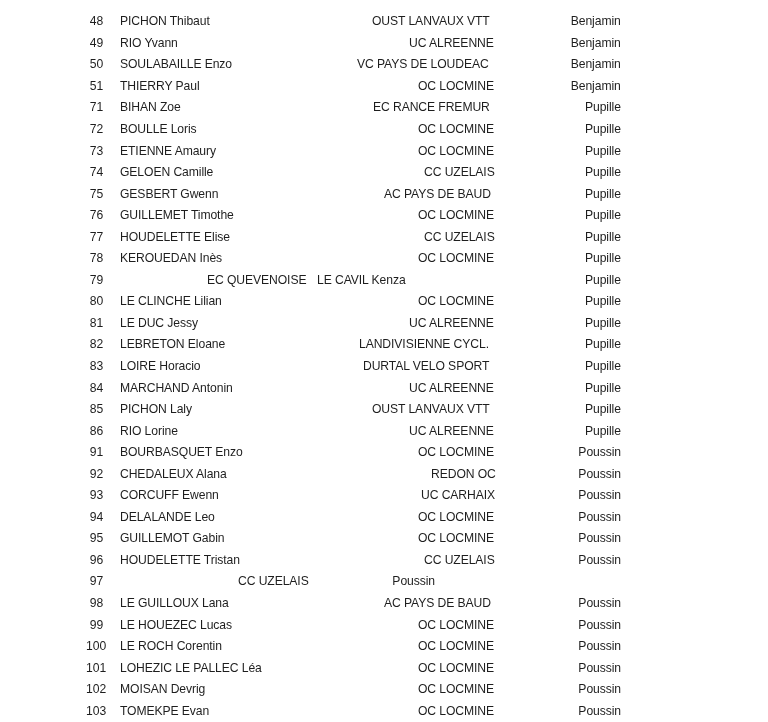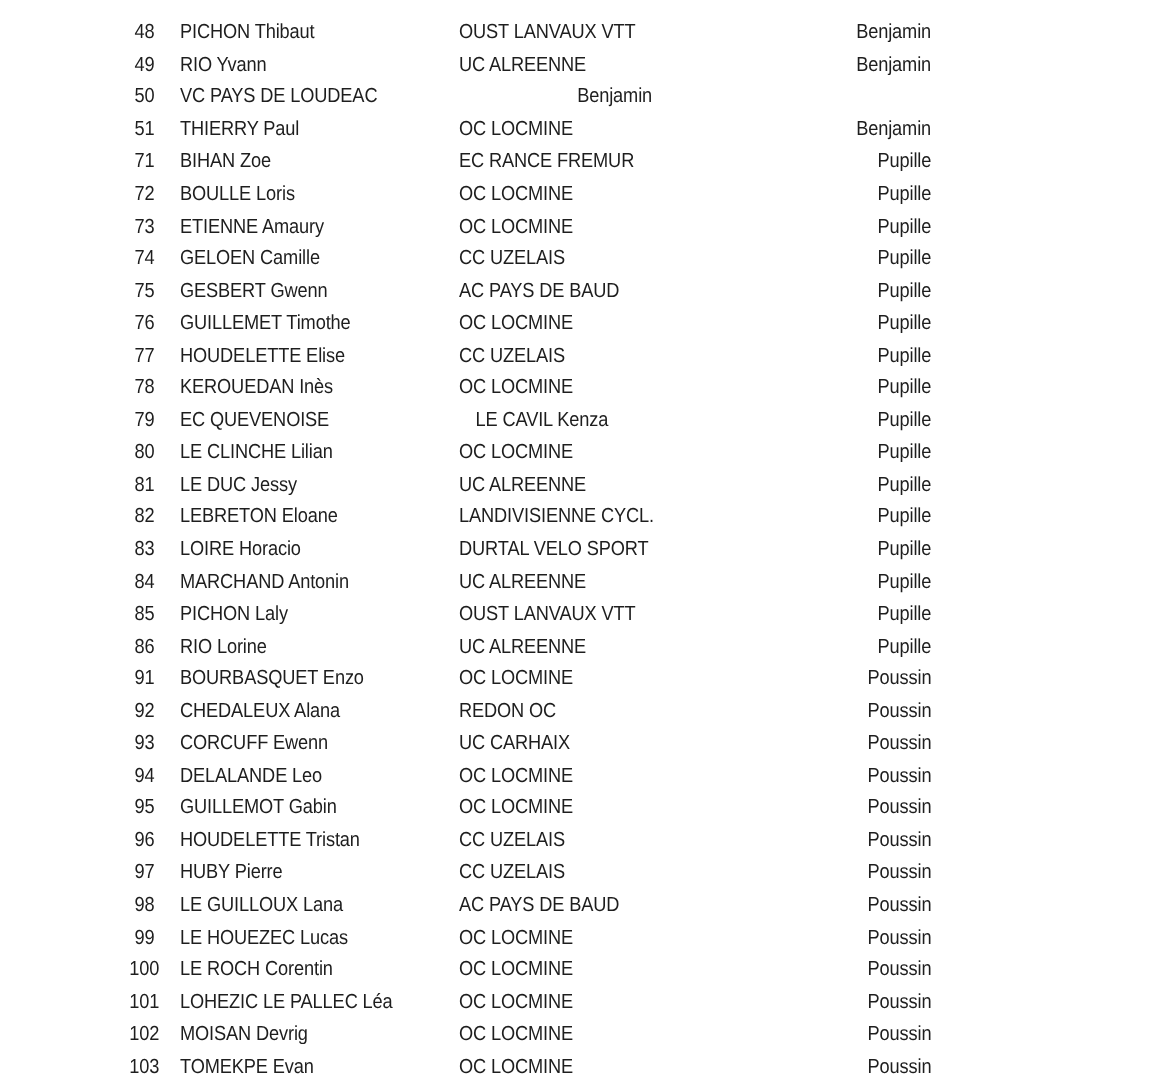--- a/index.html
+++ b/index.html
@@ -28,21 +28,21 @@
   }
   .cell { overflow: visible; }
   
   .t {
     display: inline-block;
     transform: scaleX(0.9);
     letter-spacing: -0.1px;
   }
   .num  { width: 48px;  margin-left: 72px; text-align: center; }
   .name { width: 186px; }
-  .club { width: 197px; }
+  .club { width: 197px; text-align: right; }
   .cat  { width: 120px; text-align: right; }
   .num .t, .cat .t   { transform-origin: 50% 50%; }
   .name .t, .club .t { transform-origin: 0 50%; }
 </style>
 </head>
 <body style="background: rgb(255, 255, 255);">
 
 <div class="startlist" id="startlist" style="color: rgb(30, 30, 30);">
   <div class="row">
     <div class="cell num"><span class="t">48</span></div>
@@ -53,20 +53,21 @@
 
   <div class="row">
     <div class="cell num"><span class="t">49</span></div>
     <div class="cell name"><span class="t">RIO Yvann</span></div>
     <div class="cell club"><span class="t">UC ALREENNE</span></div>
     <div class="cell cat"><span class="t">Benjamin</span></div>
   </div>
 
   <div class="row">
     <div class="cell num"><span class="t">50</span></div>
+    <div class="cell name"><span class="t">SOULABAILLE Enzo</span></div>
     <div class="cell club"><span class="t">VC PAYS DE LOUDEAC</span></div>
     <div class="cell cat"><span class="t">Benjamin</span></div>
   </div>
 
   <div class="row">
     <div class="cell num"><span class="t">51</span></div>
     <div class="cell name"><span class="t">THIERRY Paul</span></div>
     <div class="cell club"><span class="t">OC LOCMINE</span></div>
     <div class="cell cat"><span class="t">Benjamin</span></div>
   </div>
@@ -220,21 +221,20 @@
 
   <div class="row">
     <div class="cell num"><span class="t">96</span></div>
     <div class="cell name"><span class="t">HOUDELETTE Tristan</span></div>
     <div class="cell club"><span class="t">CC UZELAIS</span></div>
     <div class="cell cat"><span class="t">Poussin</span></div>
   </div>
 
   <div class="row">
     <div class="cell num"><span class="t">97</span></div>
-    <div class="cell name"><span class="t">HUBY Pierre</span></div>
     <div class="cell club"><span class="t">CC UZELAIS</span></div>
     <div class="cell cat"><span class="t">Poussin</span></div>
   </div>
 
   <div class="row">
     <div class="cell num"><span class="t">98</span></div>
     <div class="cell name"><span class="t">LE GUILLOUX Lana</span></div>
     <div class="cell club"><span class="t">AC PAYS DE BAUD</span></div>
     <div class="cell cat"><span class="t">Poussin</span></div>
   </div>

